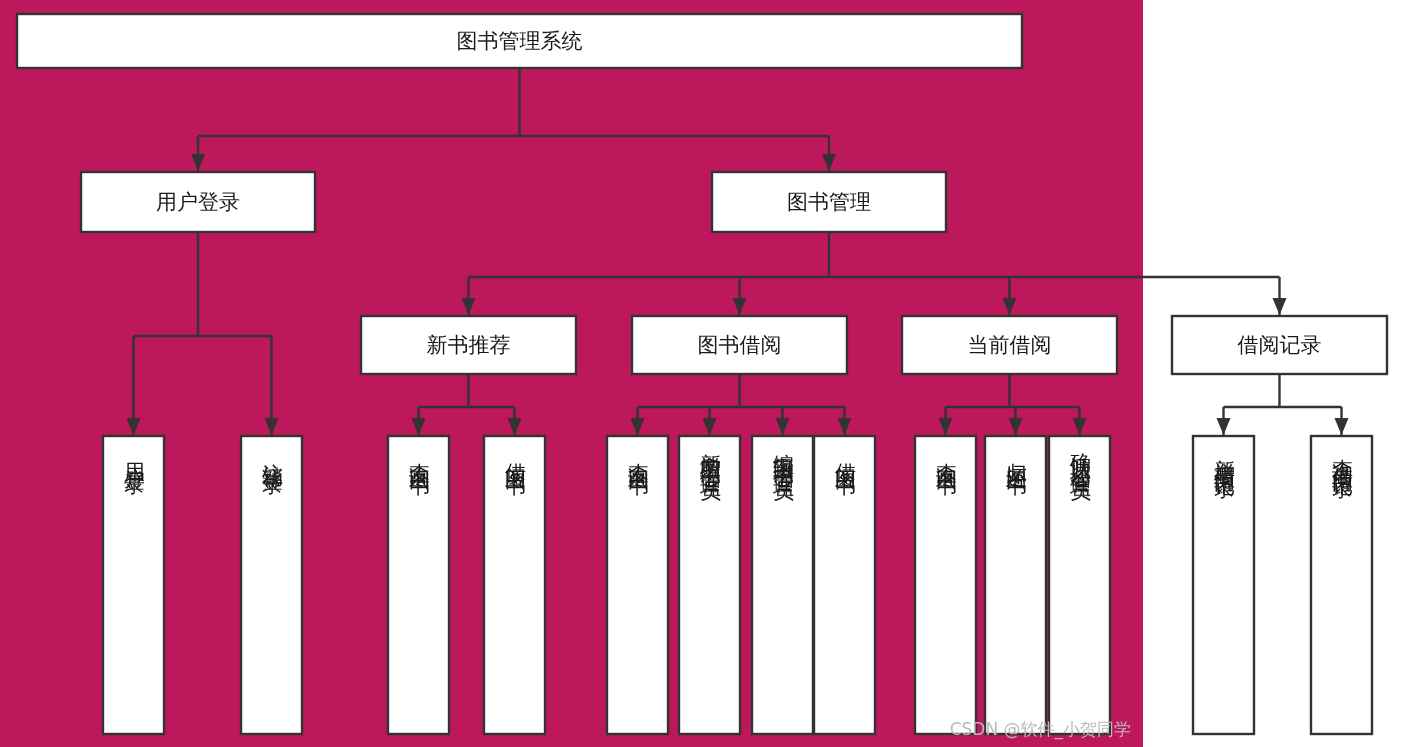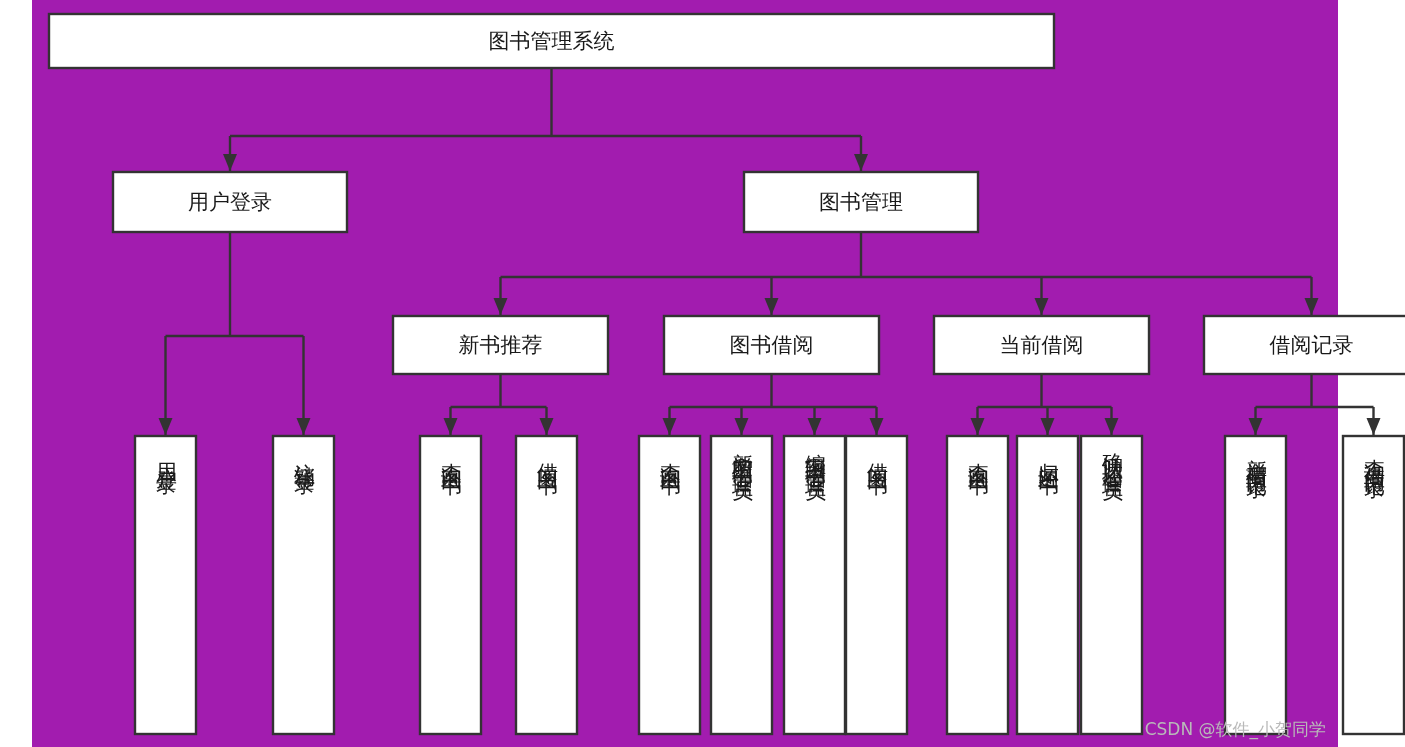--- a/index.html
+++ b/index.html
@@ -8,24 +8,23 @@
     background: #ffffff;
   }
   body {
     width: 1405px;
     height: 747px;
     font-family: "DejaVu Sans", "Liberation Sans", sans-serif;
     overflow: hidden;
   }
   #diagram-root {
     position: relative;
-    width: 1306px;
+    width: 1143px;
     height: 747px;
-    background: #a21caf;
-    margin-left: 32px;
+    background: #be185d;
   }
   svg#tree-svg {
     position: absolute;
     left: 0;
     top: 0;
     width: 1405px;
     height: 747px;
     display: block;
   }
   .node-box {

